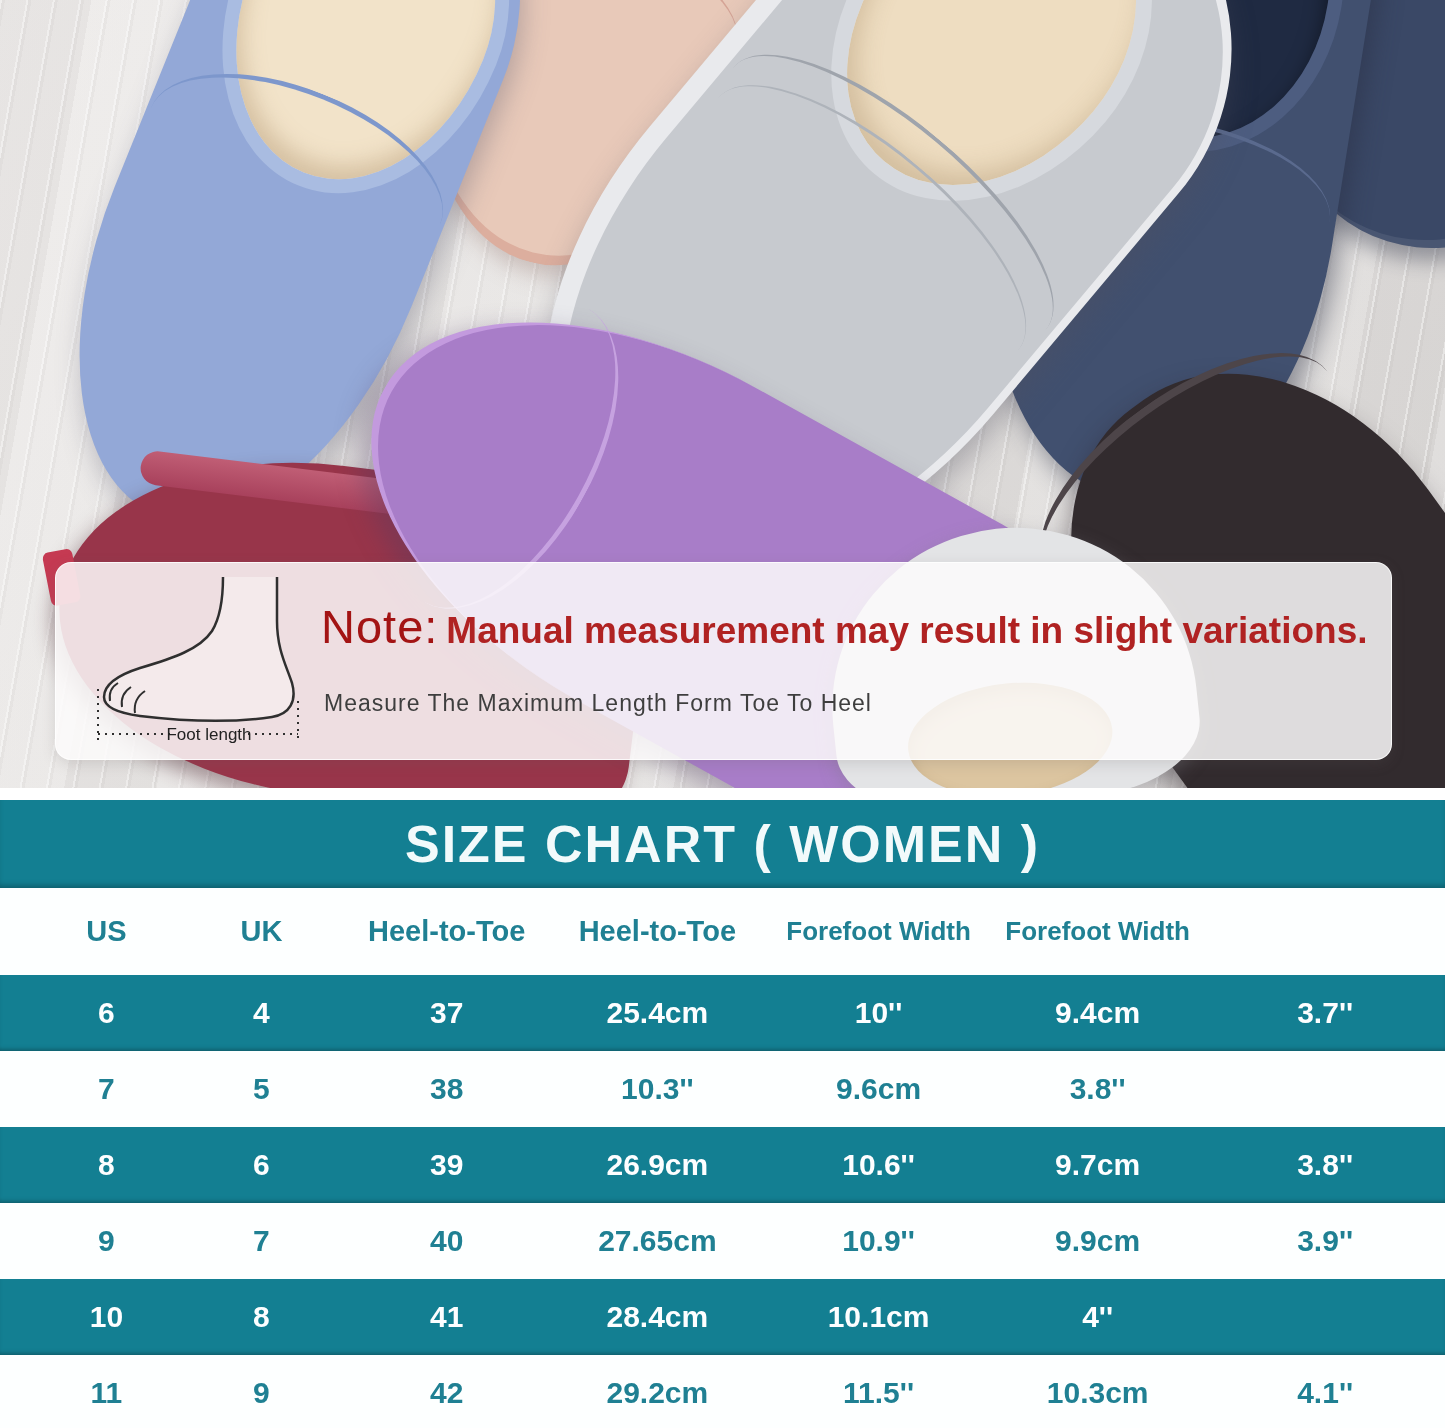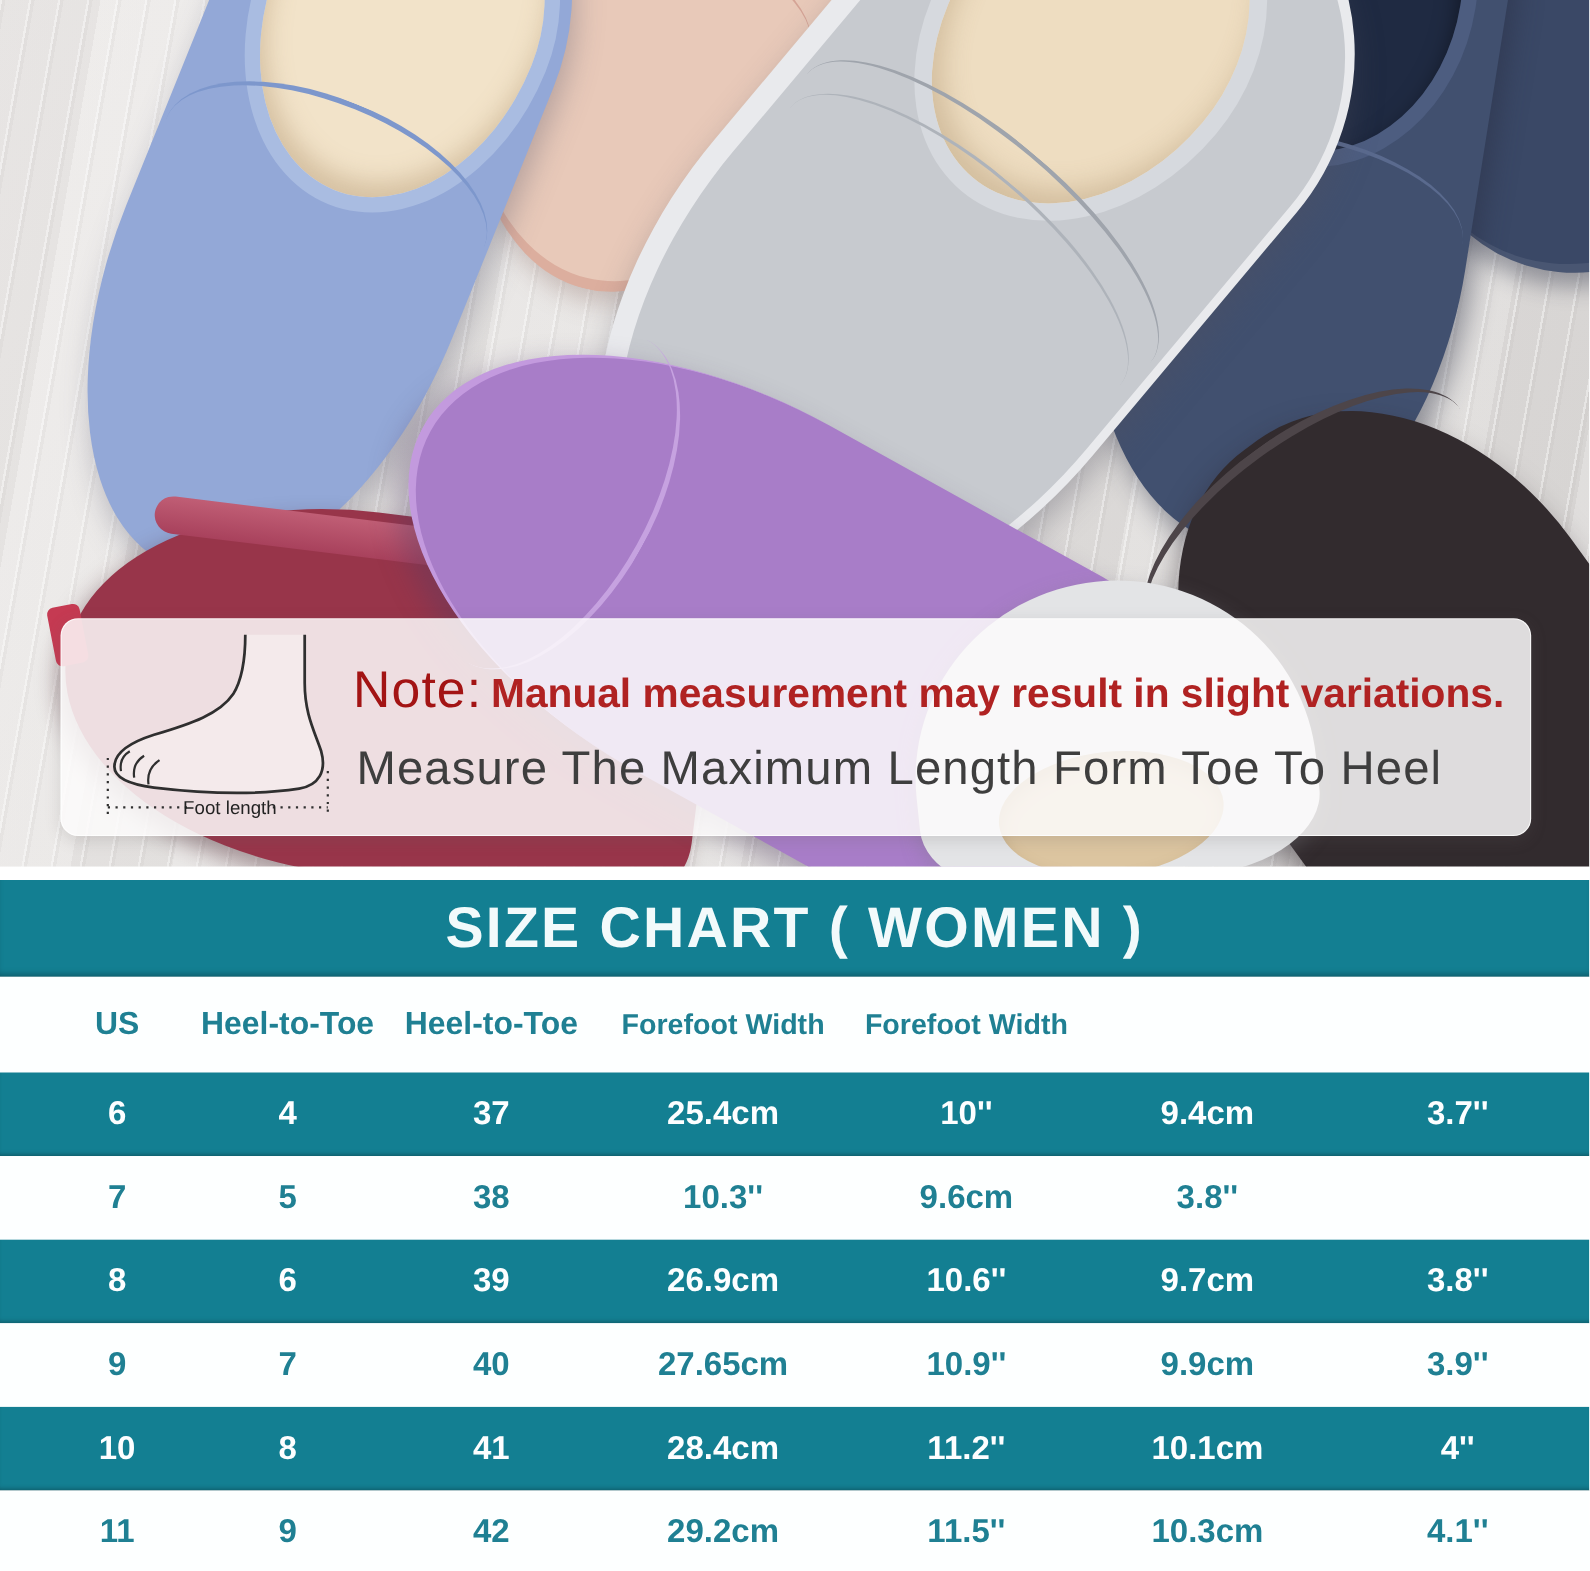--- a/index.html
+++ b/index.html
@@ -61,21 +61,21 @@
   
   .note-banner{
     position:absolute;left:55px;top:562px;width:1335px;height:196px;
     background:rgba(253,251,251,0.85);border:1px solid rgba(255,255,255,.8);border-radius:16px;
     box-shadow:0 4px 14px rgba(100,95,95,.18);
   }
   .foot-svg{position:absolute;left:28px;top:6px;}
   .note-line1{position:absolute;left:265px;top:36px;white-space:nowrap;}
   .note-label{font-size:47px;font-weight:normal;color:#a31414;letter-spacing:1px;}
   .note-text{font-size:37px;font-weight:600;color:#b02222;margin-left:8px;}
-  .note-line2{position:absolute;left:268px;top:112px;font-size:43px;font-weight:500;color:#3e3e3e;letter-spacing:1px;}
+  .note-line2{position:absolute;left:268px;top:127px;font-size:23px;font-weight:500;color:#3e3e3e;letter-spacing:1px;}
   
   .chart-section{position:absolute;left:0;top:788px;width:1445px;background:#ffffff;}
   .white-gap{height:12px;background:#ffffff;}
   .title-band{
     height:88px;background:#137f92;display:flex;align-items:center;justify-content:center;
     box-shadow:inset 0 -5px 6px -3px rgba(0,0,0,.3);
   }
   .title-band span{font-size:52px;font-weight:bold;color:#f2fafb;letter-spacing:2px;}
   .hrow,.drow{display:grid;grid-template-columns:10% 12% 14.3% 15.6% 15.8% 15.3% 17%;padding-left:36px;}
   .hrow{height:87px;background:#fdffff;}
@@ -151,20 +151,21 @@
   </div>
 
   <div class="chart-section">
     <div class="white-gap"></div>
     <div class="title-band">
       <span>SIZE CHART ( WOMEN )</span>
     </div>
     <div>
       <div class="hrow">
           <div class="cell hcell c0">US</div>
+          <div class="cell hcell c1">UK</div>
           <div class="cell hcell c3">Heel-to-Toe</div>
           <div class="cell hcell c4">Heel-to-Toe</div>
           <div class="cell hcell c5">Forefoot Width</div>
           <div class="cell hcell c6">Forefoot Width</div>
         </div>
       <div>
           <div class="drow teal">
             <div class="cell c0">6</div>
             <div class="cell c1">4</div>
             <div class="cell c2">37</div>
@@ -197,21 +198,20 @@
             <div class="cell c3">27.65cm</div>
             <div class="cell c4">10.9''</div>
             <div class="cell c5">9.9cm</div>
             <div class="cell c6">3.9''</div>
           </div>
           <div class="drow teal">
             <div class="cell c0">10</div>
             <div class="cell c1">8</div>
             <div class="cell c2">41</div>
             <div class="cell c3">28.4cm</div>
-            <div class="cell c4">11.2''</div>
             <div class="cell c5">10.1cm</div>
             <div class="cell c6">4''</div>
           </div>
           <div class="drow light">
             <div class="cell c0">11</div>
             <div class="cell c1">9</div>
             <div class="cell c2">42</div>
             <div class="cell c3">29.2cm</div>
             <div class="cell c4">11.5''</div>
             <div class="cell c5">10.3cm</div>

